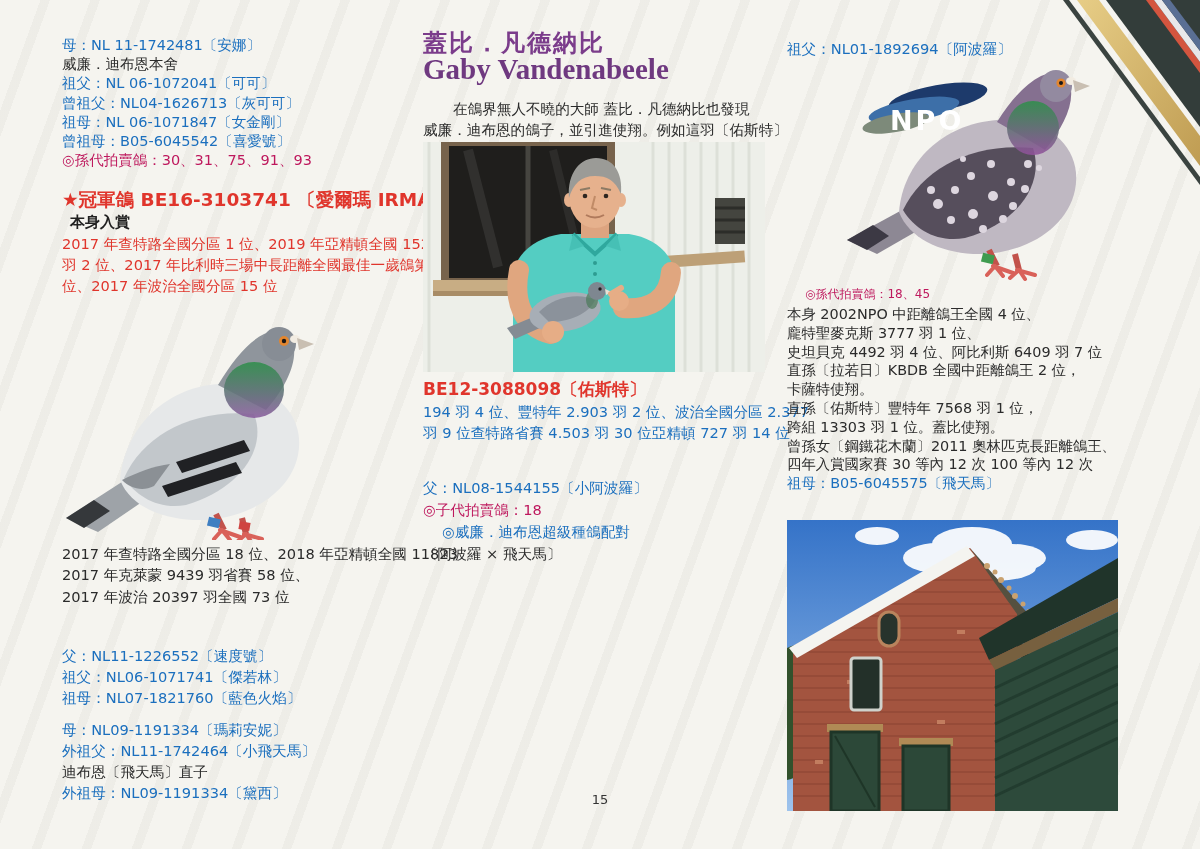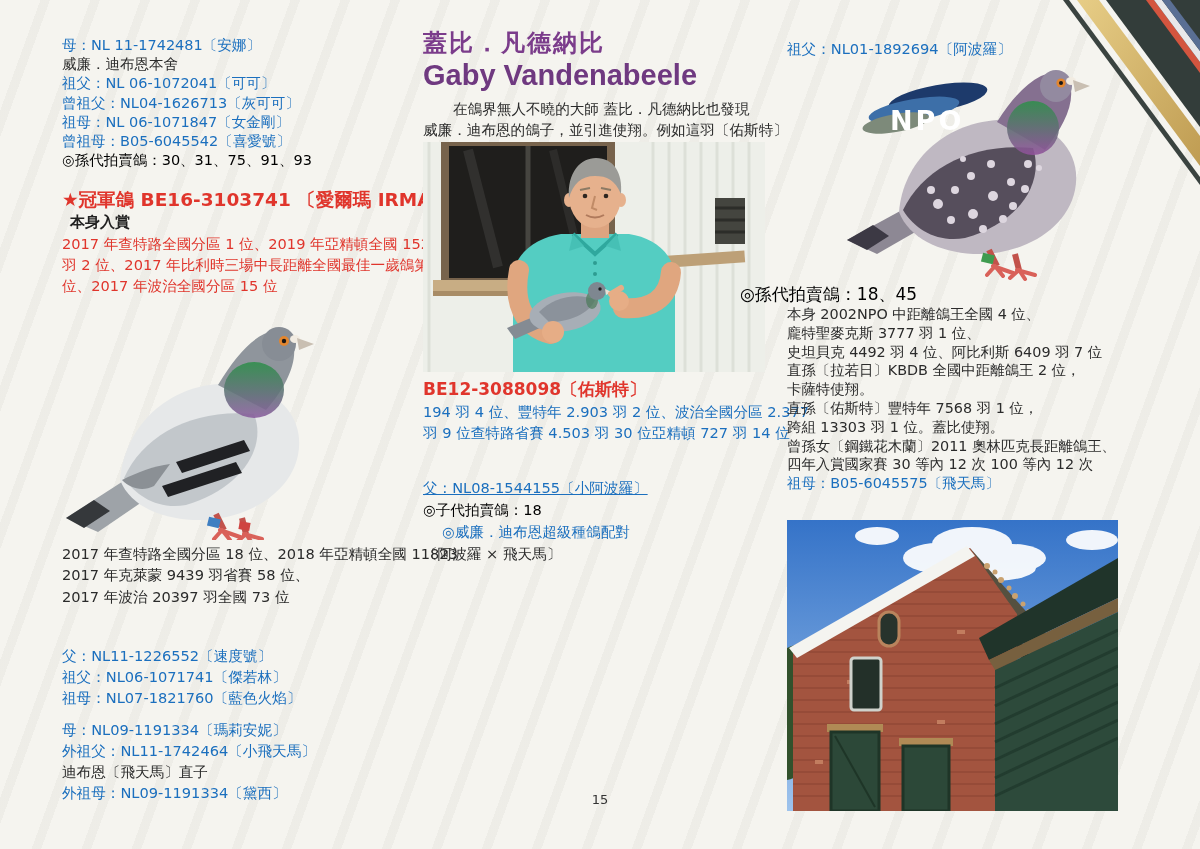--- a/index.html
+++ b/index.html
@@ -12,52 +12,52 @@
   .stripes{
     position:absolute;inset:0;
     background:repeating-linear-gradient(110deg,
       rgba(0,0,0,0) 0px, rgba(0,0,0,0) 38px,
       #e9e8e2 38px, #e9e8e2 47px);
     opacity:.6;pointer-events:none;
   }
   .abs{position:absolute;}
   .line{white-space:nowrap;}
   .blue{color:#1b6fbe;}
-  .purple{color:#000000;}
+  .purple{color:#be185d;}
   .black{color:#2b2b2b;}
 
   
   #dam-block{left:62px;top:36px;font-size:14.5px;line-height:19.2px;}
   #champion-block{left:62px;top:188px;}
   #champion-block .champ-title{font-size:18.5px;line-height:24px;font-weight:bold;color:#e0352c;}
   #champion-block .champ-sub{font-size:15px;line-height:21px;font-weight:bold;color:#222;margin-left:8px;}
   #champion-block .champ-res{font-size:14.6px;line-height:21px;color:#e0352c;}
   #left-results{left:62px;top:543px;font-size:14.6px;line-height:21.4px;}
   #sire-block{left:62px;top:645px;font-size:14.6px;line-height:21px;}
   #dam2-block{left:62px;top:719px;font-size:14.6px;line-height:21px;}
 
   
   #c-title-zh{left:423px;top:28px;font-size:24px;line-height:30px;font-weight:bold;color:#7b3c8b;letter-spacing:2px;}
-  #c-title-en{left:423px;top:58px;font-size:29px;line-height:34px;font-weight:bold;color:#6f3980;
-      font-family:Liberation Sans, sans-serif;}
+  #c-title-en{left:423px;top:52px;font-size:29px;line-height:34px;font-weight:bold;color:#6f3980;
+      font-family:Liberation Serif, serif;}
   #c-intro{left:423px;top:98px;font-size:14.6px;line-height:21px;}
   #c-intro .indent{padding-left:30px;}
   #c-photo{left:423px;top:142px;width:342px;height:230px;}
   #c-ring{left:423px;top:378px;font-size:17px;line-height:22px;font-weight:bold;color:#e0352c;}
   #c-results{left:423px;top:401px;font-size:14.6px;line-height:21px;}
-  #c-sire{left:423px;top:477px;font-size:14.6px;line-height:21px;text-decoration:underline;}
+  #c-sire{left:423px;top:477px;font-size:14.6px;line-height:21px;}
   #c-auction{left:423px;top:499px;font-size:14.6px;line-height:21px;}
   #c-pair{left:442px;top:521px;font-size:14.6px;line-height:21px;}
   #c-pairdetail{left:423px;top:543px;font-size:14.6px;line-height:21px;}
 
   
   #r-grandsire{left:787px;top:38px;font-size:14.6px;line-height:21px;}
   #r-pigeon{left:843px;top:44px;width:290px;height:240px;}
   #npo-logo{left:858px;top:78px;width:136px;height:66px;}
-  #r-auction{left:740px;top:285px;font-size:17px;line-height:19px;}
+  #r-auction{left:805px;top:285px;font-size:12px;line-height:19px;}
   #r-results{left:787px;top:305px;font-size:14.4px;line-height:18.8px;}
   #r-house{left:787px;top:520px;width:331px;height:291px;}
 
   #l-pigeon{left:58px;top:290px;width:280px;height:250px;}
 
   #page-num{left:0;right:0;top:792px;text-align:center;font-size:13px;color:#333;}
 
   .corner-svg{position:absolute;inset:0;pointer-events:none;}
   svg{display:block;}
 </style>

